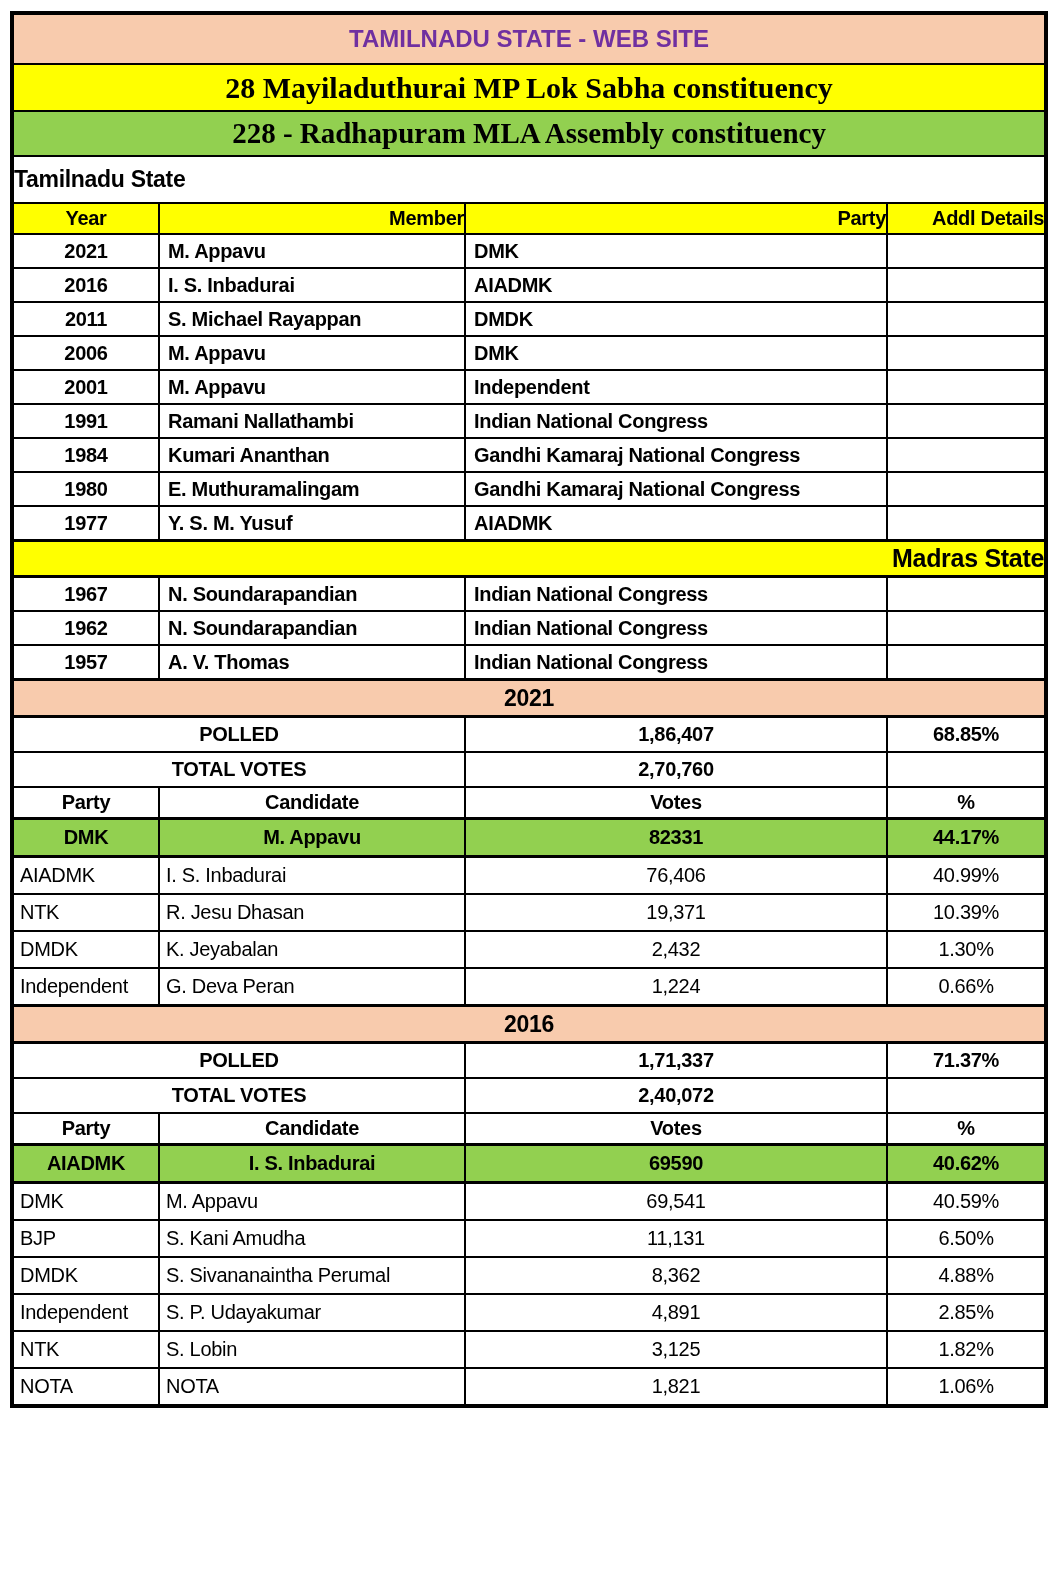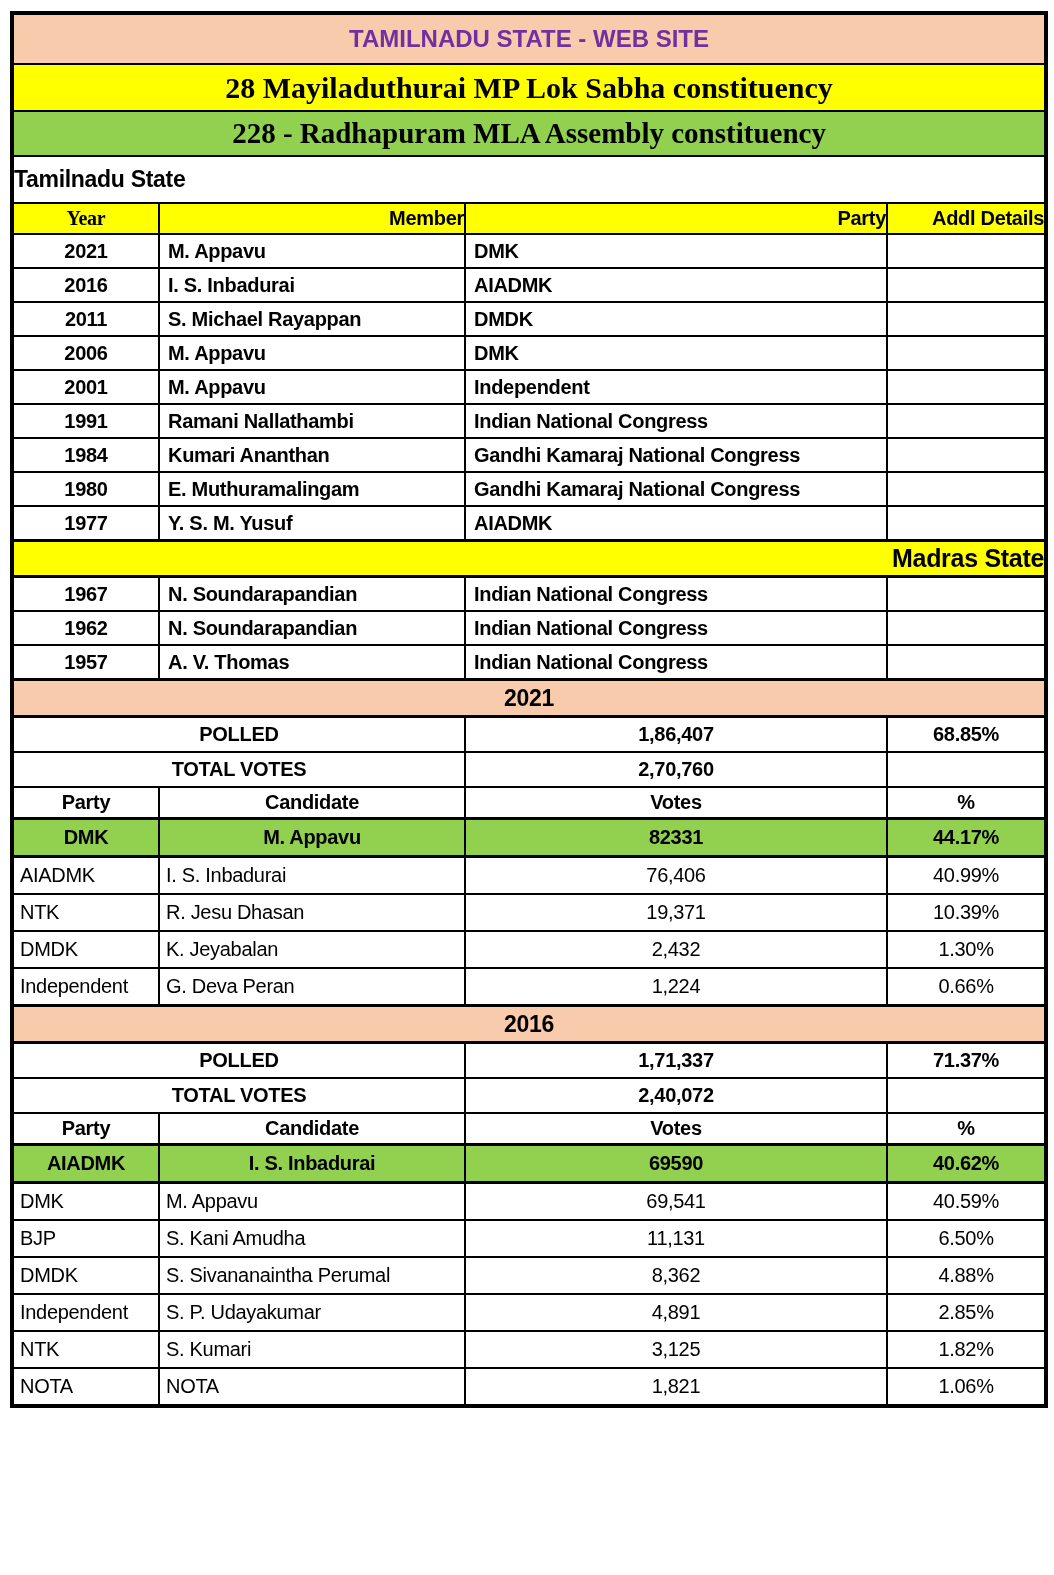--- a/index.html
+++ b/index.html
@@ -66,21 +66,21 @@
     font-size: 23px;
   }
   
   .r-mhead td {
     height: 29px;
     background: var(--c-yellow, #FFFF00);
     font-weight: bold;
     text-align: right;
     padding-left: 8px;
   }
-  .r-mhead td.c { text-align: center; padding-left: 0; font-family: Liberation Serif, serif; }
+  .r-mhead td.c { text-align: center; padding-left: 0; }
   .member-row td {
     height: 32px;
     font-weight: bold;
     text-align: left;
     padding-left: 8px;
   }
   .member-row td.c { text-align: center; padding-left: 0; }
   .r-madras td {
     height: 33px;
     background: var(--c-yellow, #FFFF00);
@@ -375,21 +375,21 @@
 
         <tr class="result-row">
           <td>Independent</td>
           <td>S. P. Udayakumar</td>
           <td class="c">4,891</td>
           <td class="c">2.85%</td>
         </tr>
 
         <tr class="result-row">
           <td>NTK</td>
-          <td>S. Kumari</td>
+          <td>S. Lobin</td>
           <td class="c">3,125</td>
           <td class="c">1.82%</td>
         </tr>
 
         <tr class="result-row">
           <td>NOTA</td>
           <td>NOTA</td>
           <td class="c">1,821</td>
           <td class="c">1.06%</td>
         </tr>

